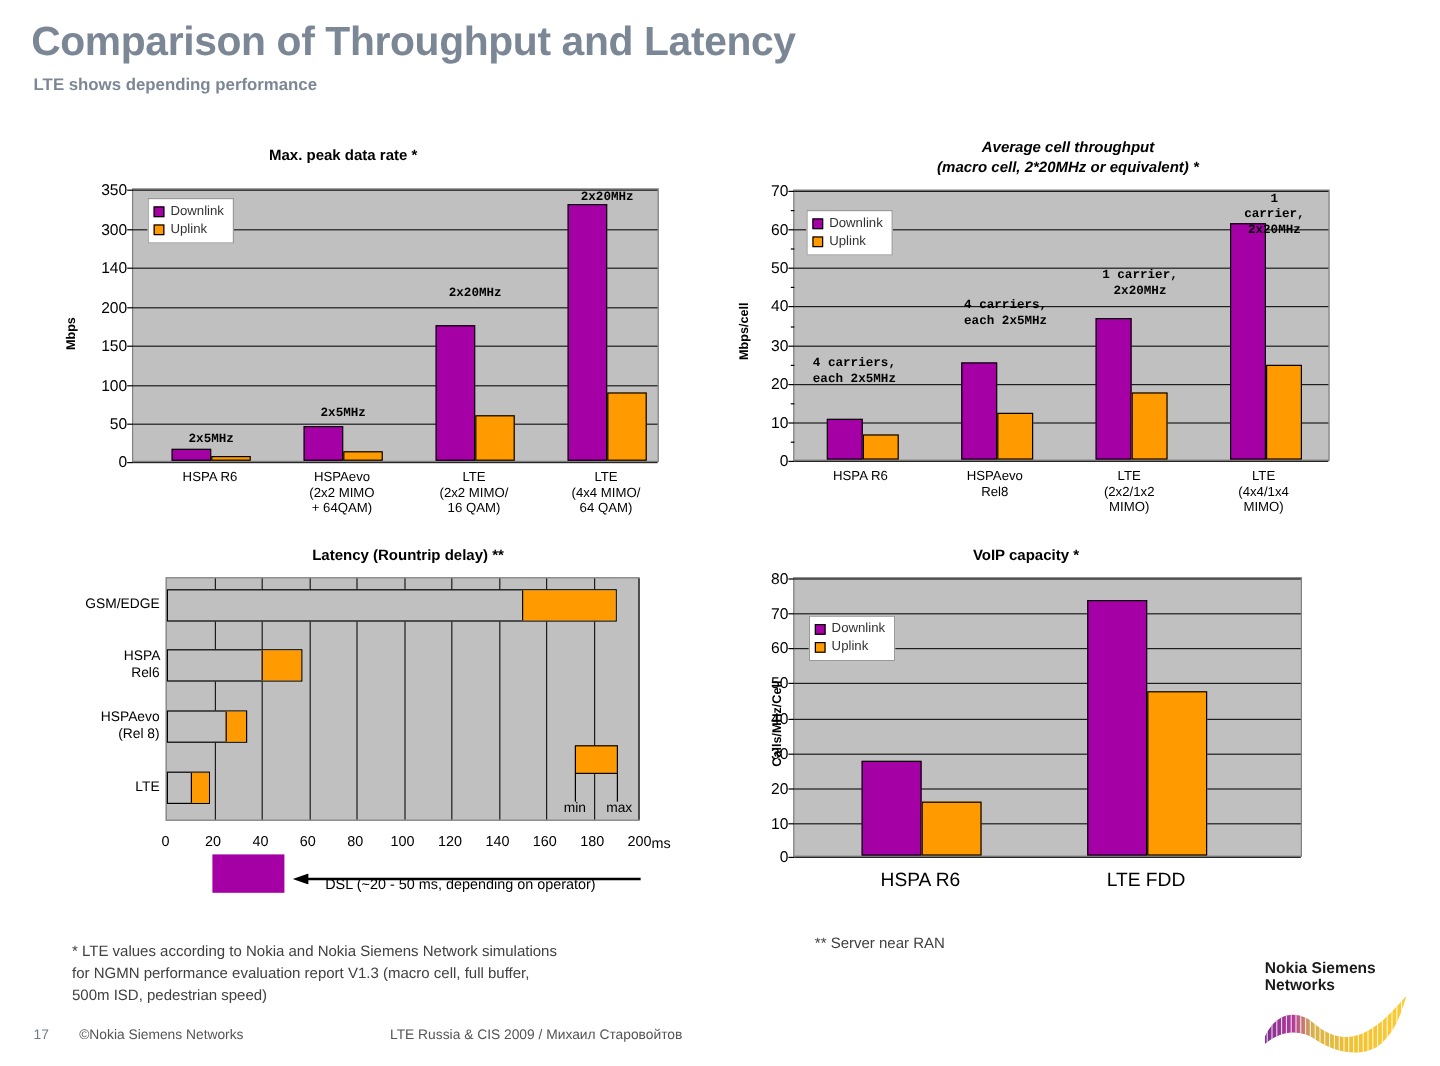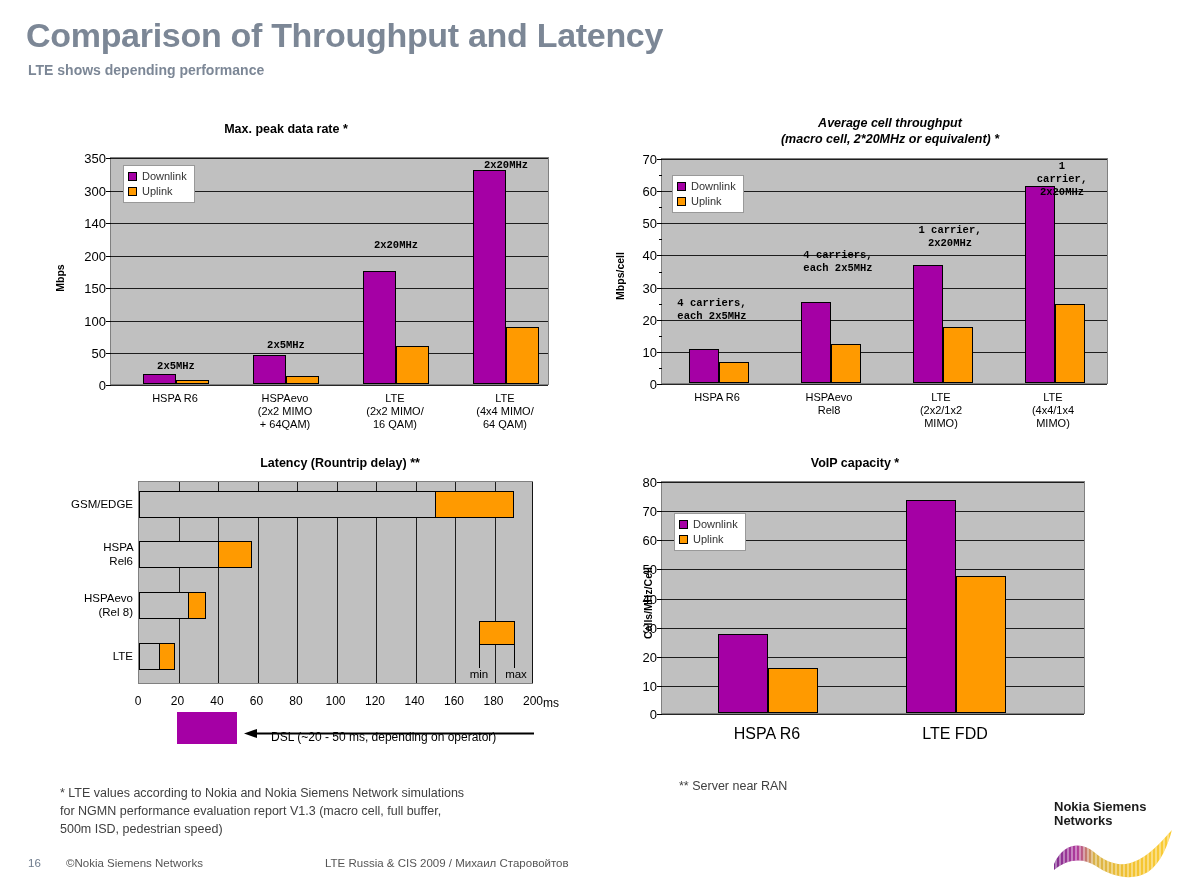--- a/index.html
+++ b/index.html
@@ -352,21 +352,21 @@
   </div>
 </div>
 <div class="abs" style="left:767px;top:725px;transform:translateX(-50%);font-size:16px;color:#000;">HSPA R6</div>
 <div class="abs" style="left:955px;top:725px;transform:translateX(-50%);font-size:16px;color:#000000;">LTE FDD</div>
 
 <div class="note" style="left:60px;top:784px;width:560px;">*  LTE values according to Nokia and Nokia Siemens Network simulations
     for NGMN performance evaluation report V1.3 (macro cell, full buffer,
     500m ISD, pedestrian speed)</div>
 <div class="note" style="left:679px;top:777px;">** Server near RAN</div>
 
-<div id="page-num">16</div>
+<div id="page-num">17</div>
 <div class="footer-txt" style="left:66px;top:857px;">©Nokia Siemens Networks</div>
 <div class="footer-txt" style="left:325px;top:857px;">LTE Russia &amp; CIS 2009 / Михаил Старовойтов</div>
 
 <div id="logo-wrap">
   <div id="logo-text">Nokia Siemens
 Networks</div>
   <svg width="140" height="50" viewBox="0 0 140 50" style="position:absolute;left:0;top:30px;">
     <defs>
       <linearGradient id="nsnwave" x1="0" y1="0" x2="1" y2="0">
         <stop offset="0%" stop-color="#7b2d8e"></stop>

